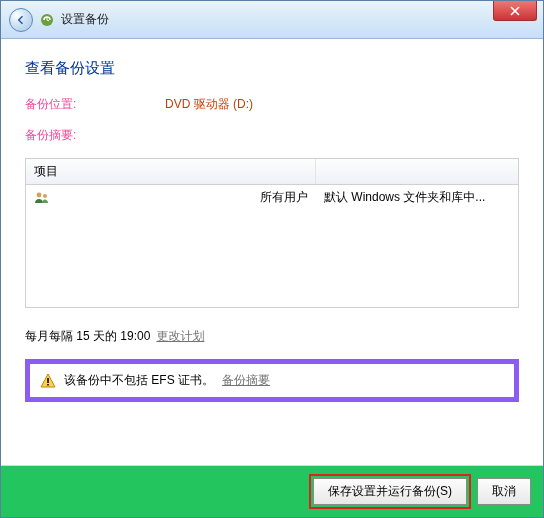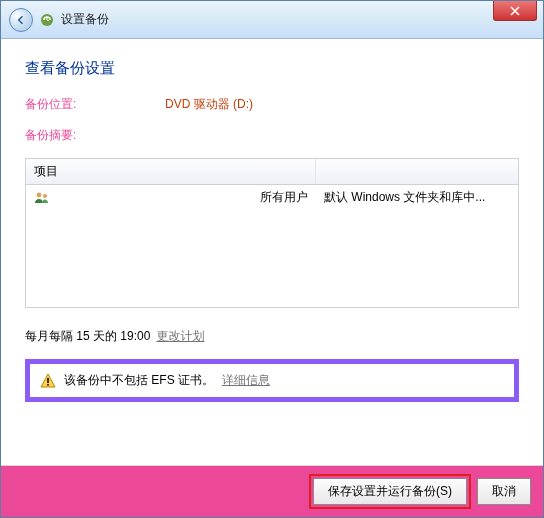--- a/index.html
+++ b/index.html
@@ -35,21 +35,21 @@
   .td.col1 { width: 290px; }
   .td.col2 { flex:1; }
   .user-icon { width:16px; height:16px; display:inline-block; }
 
   .sched-row { display:flex; align-items:center; margin-top:20px; margin-bottom:14px;}
   .link { color:#737373; text-decoration:underline; cursor:pointer; }
 
   .warn-box { border:5px solid #8b5cf6; padding:8px 10px; display:flex; align-items:center; gap:8px; }
   .warn-icon { width:16px; height:16px; flex-shrink:0;}
   
-  .footer { height: 52px; background:#ec4899; border-top:1px solid #d9d9d9; display:flex; align-items:center; justify-content:flex-end; padding: 0 12px; gap:10px;}
+  .footer { height: 52px; background:#22c55e; border-top:1px solid #d9d9d9; display:flex; align-items:center; justify-content:flex-end; padding: 0 12px; gap:10px;}
   .btn { padding: 4px 14px; background:linear-gradient(to bottom,#fdfdfd,#e8e8e8); border:1px solid #8a8a8a; font-size:12px; min-height:24px; display:flex; align-items:center;}
   .btn.primary-outline { outline: 2px solid #e02020; outline-offset: 2px; }
 </style>
 </head>
 <body>
 
 <div class="window">
 
   <div class="header">
     <div class="back-btn">
@@ -118,21 +118,21 @@
 
     <div class="warn-box">
       <span class="warn-icon">
         <svg viewBox="0 0 16 16">
             <path d="M8 1 L15 14 H1 Z" fill="#ffd24a" stroke="#b88700"></path>
             <rect x="7.2" y="5" width="1.6" height="5" fill="#000"></rect>
             <rect x="7.2" y="11" width="1.6" height="1.6" fill="#000"></rect>
           </svg>
       </span>
       <span>该备份中不包括 EFS 证书。</span>
-      <span class="link">详细信息</span>
+      <span class="link">备份摘要</span>
     </div>
 
   </div>
 
   <div class="footer">
     <button class="btn primary-outline">保存设置并运行备份(S)</button>
     <button class="btn">取消</button>
   </div>
 
 </div>

